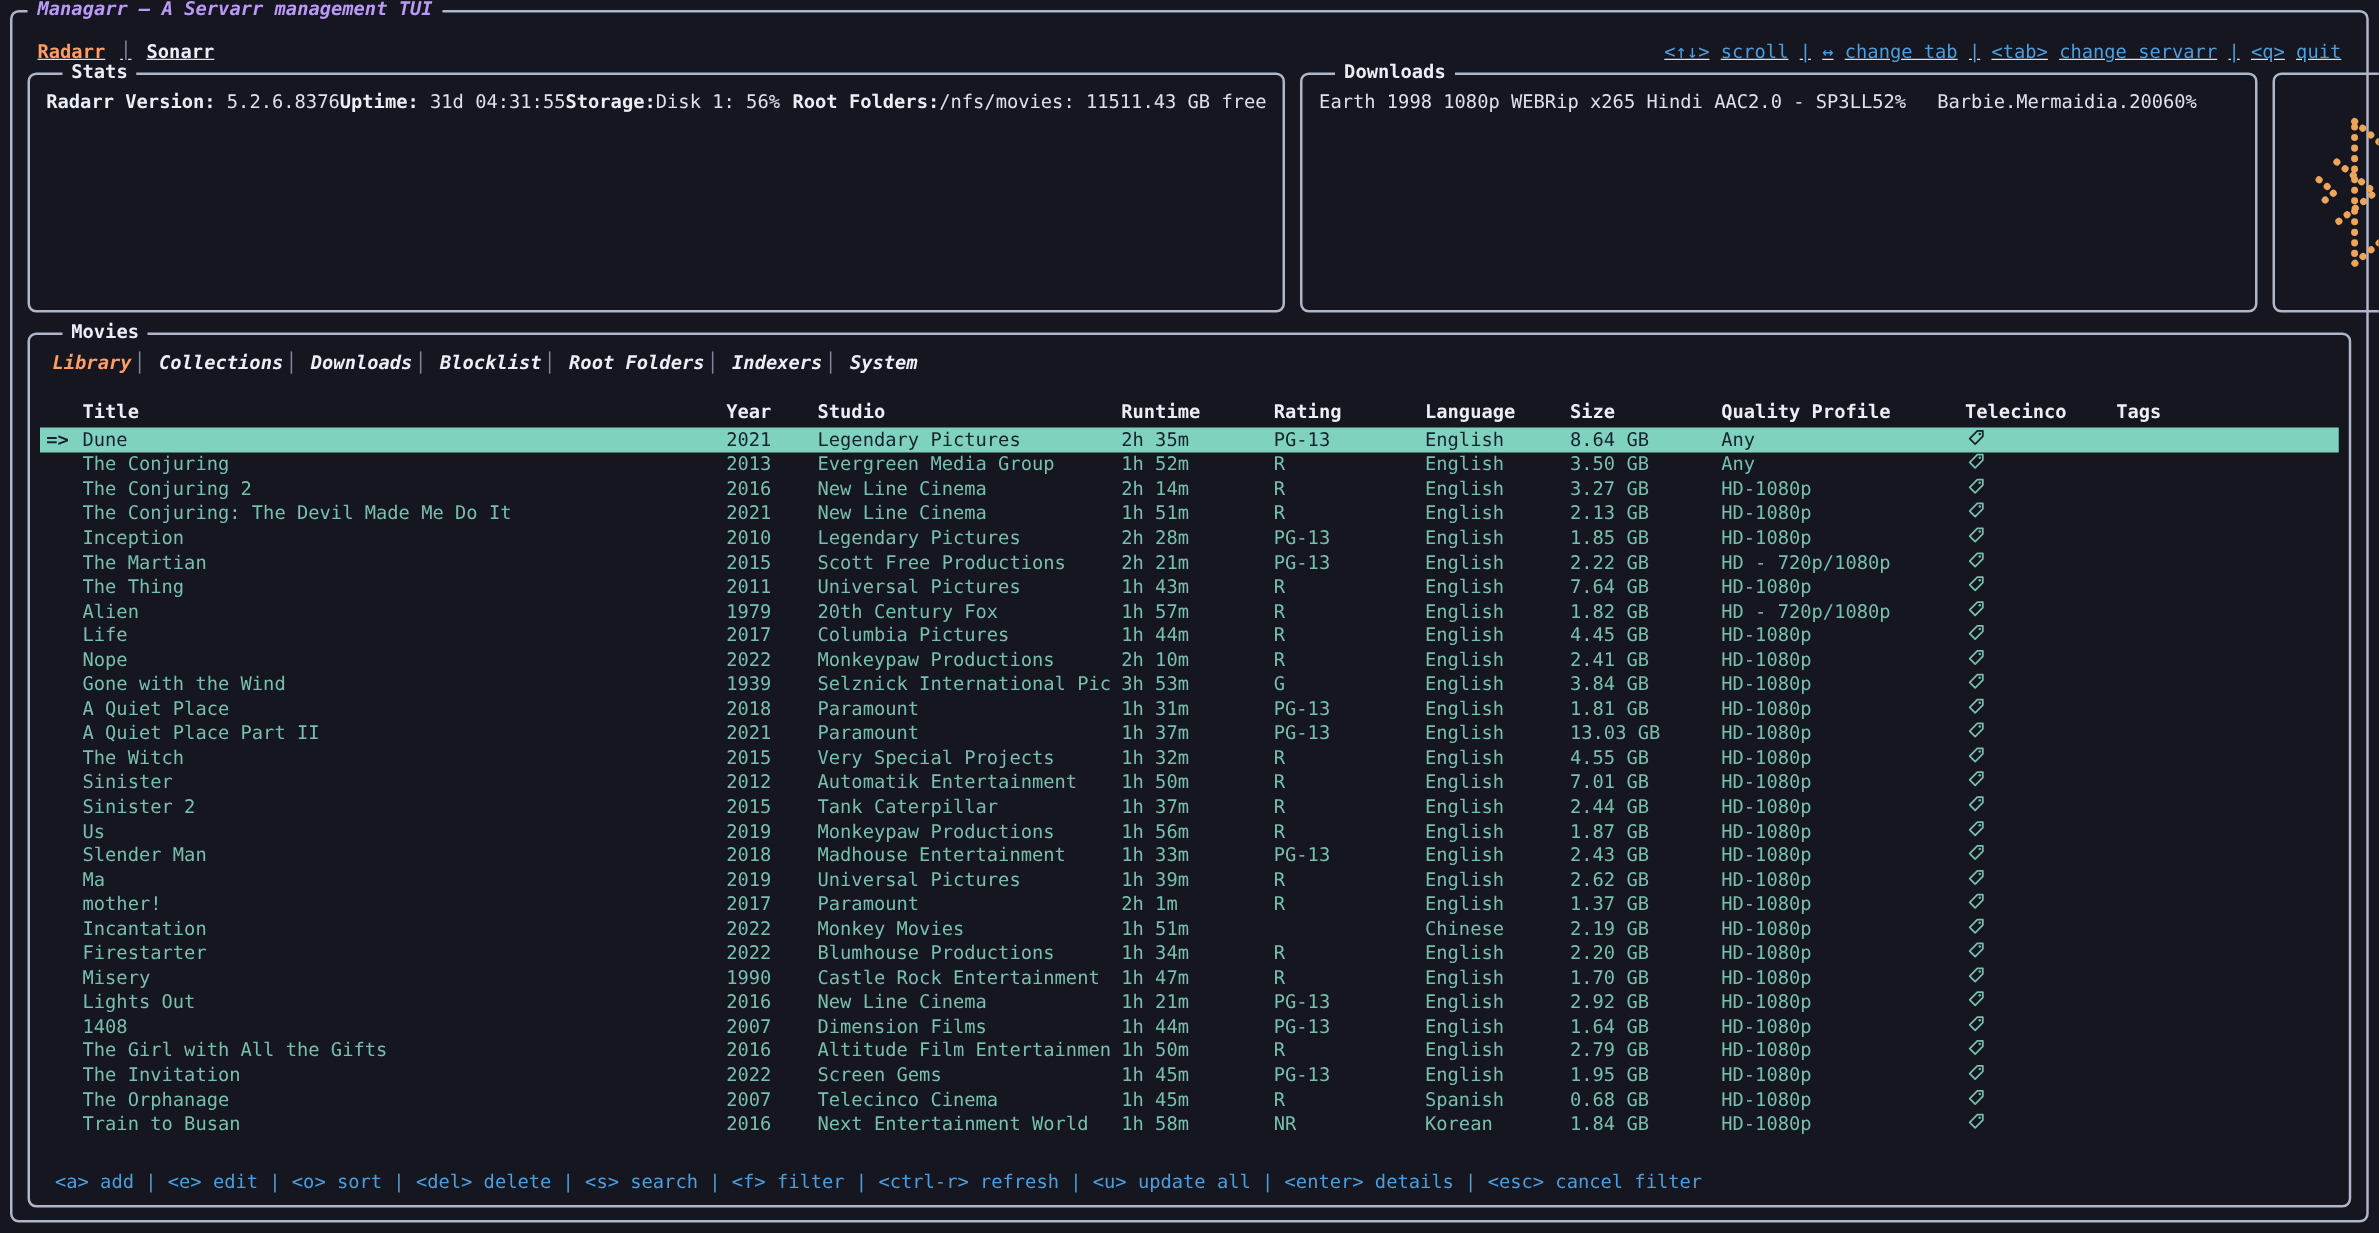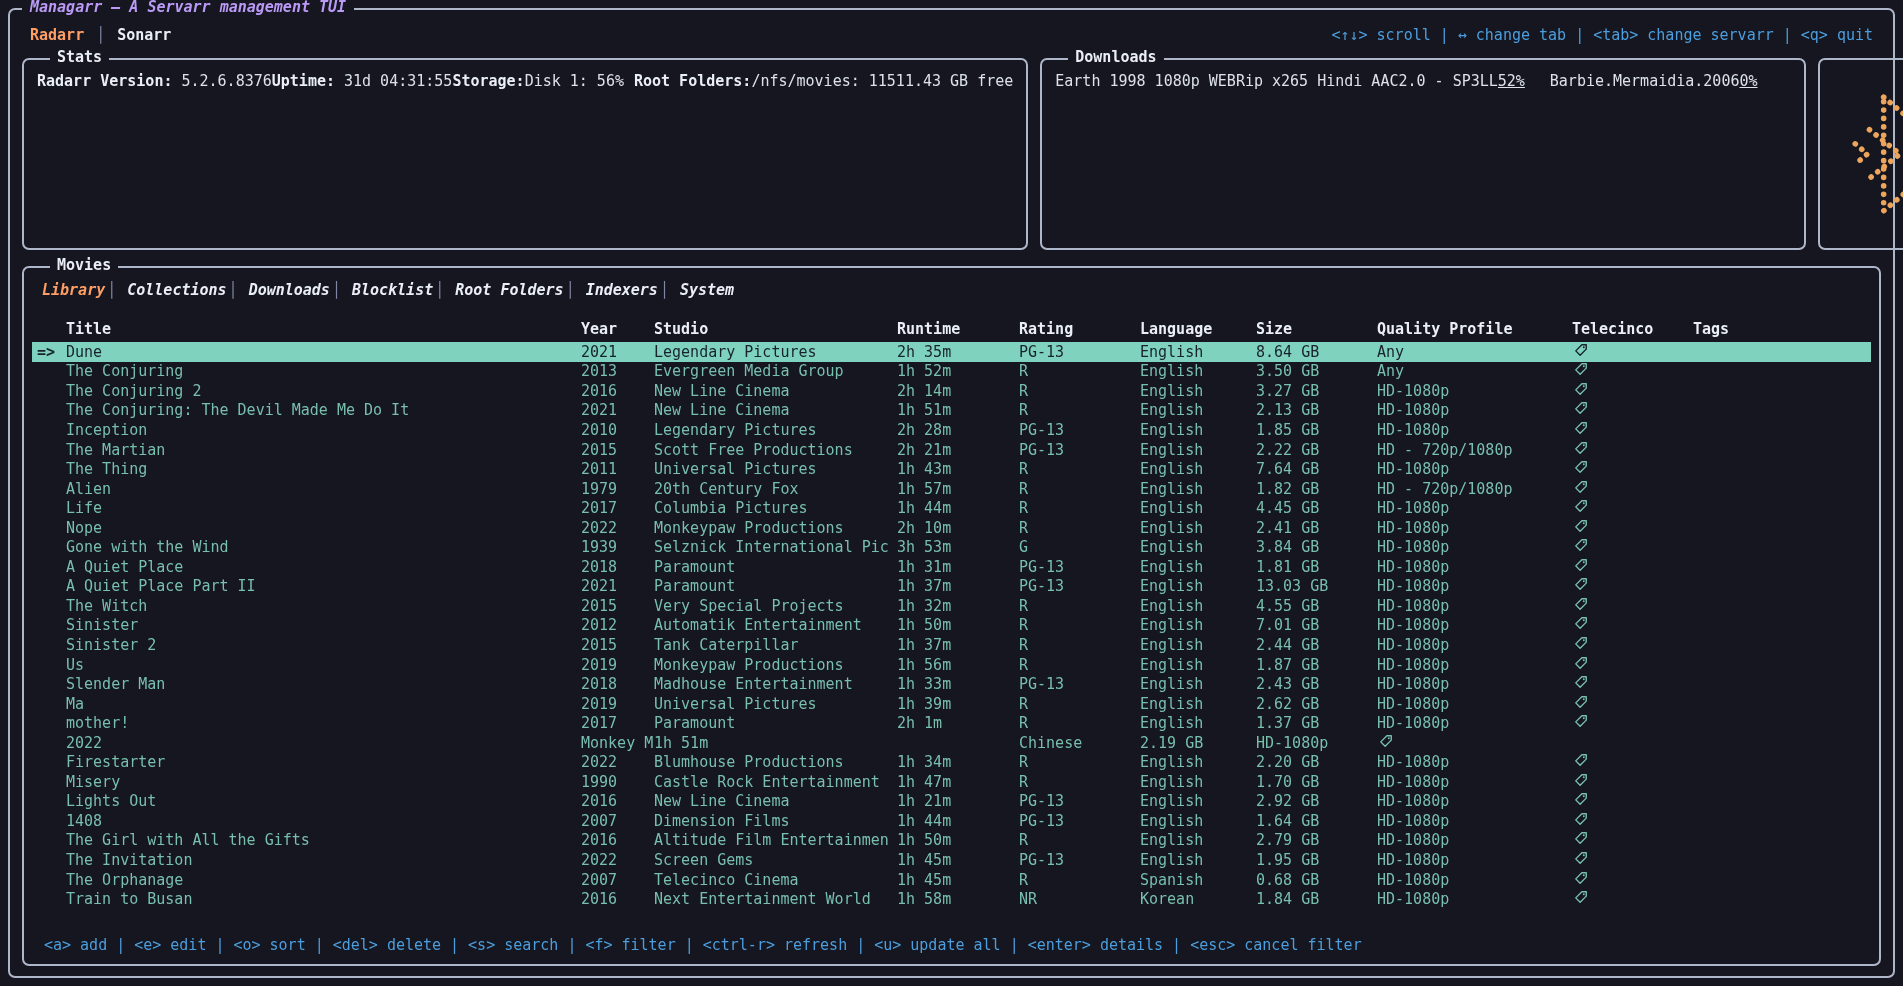--- a/index.html
+++ b/index.html
@@ -34,21 +34,21 @@
     display:flex;flex-direction:column;
     padding:8px 12px 10px;
   }
   .app-title{
     position:absolute;top:-12px;left:12px;
     background:var(--bg);padding:0 8px;
     color:var(--magenta);font-style:italic;font-weight:bold;
     white-space:nowrap;
   }
   
-  .topbar{display:flex;justify-content:space-between;align-items:center;height:32px;padding:2px 8px 0;}
+  .topbar{display:flex;justify-content:space-between;align-items:flex-end;height:32px;padding:2px 8px 0;text-decoration:underline;}
   .servarr-tabs{display:flex;gap:12px;}
   .servarr-tab{display:inline-flex;gap:12px;font-weight:bold;color:var(--bright);cursor:default;}
   .servarr-tab.active{color:var(--orange);}
   .servarr-tab + .servarr-tab::before{content:"│";color:var(--sep);font-weight:normal;}
   .hints{display:flex;gap:9px;color:var(--blue);white-space:nowrap;}
   .hint{display:inline-flex;gap:9px;}
   .hint + .hint::before{content:"|";color:var(--blue);}
   
   .top-panels{display:flex;gap:12px;height:192px;margin-top:8px;flex:none;}
   .panel{position:relative;border:2px solid var(--border);border-radius:7px;}
@@ -58,21 +58,21 @@
   }
   .stats-panel,.downloads-panel{flex:1;}
   .logo-panel{width:176px;flex:none;display:flex;align-items:center;justify-content:center;}
   .panel-body{padding:11px 13px;display:flex;flex-direction:row;}
   .line{height:20.6px;display:flex;align-items:center;white-space:nowrap;overflow:hidden;}
   .stat-label{font-weight:bold;color:var(--bright);}
   .stat-value{margin-left:9px;color:var(--white);}
   .pbar{position:relative;flex:1;height:11px;margin-left:10px;}
   .pbar-track{position:absolute;left:0;right:0;top:4px;height:2.5px;background:var(--track);}
   .pbar-fill{position:absolute;left:0;top:1px;height:9px;background:var(--fill-blue);border-radius:2px;width:0;}
-  .dl-pct{width:42px;flex:none;text-decoration:underline;}
+  .dl-pct{width:42px;flex:none;}
   
   .movies-panel{flex:1;margin-top:16px;display:flex;flex-direction:column;padding:10px 8px 6px;}
   .movie-tabs{display:flex;gap:2px;padding:0 10px;height:24px;align-items:center;flex:none;font-style:italic;}
   .mtab{display:inline-flex;gap:11px;font-weight:bold;color:var(--bright);cursor:default;}
   .mtab.active{color:var(--orange);}
   .mtab + .mtab::before{content:"│";color:var(--sep);font-weight:normal;}
   .table{margin-top:14px;flex:none;}
   .thead{display:grid;grid-template-columns:var(--cols);height:26px;align-items:center;font-weight:bold;color:var(--bright);}
   .mrow{display:grid;grid-template-columns:var(--cols);height:19.55px;align-items:center;color:var(--teal);}
   .mrow.selected{background:var(--sel-bg);color:var(--sel-fg);}
@@ -605,20 +605,21 @@
               <svg viewBox="0 0 16 16" aria-hidden="true">
                 <path d="M2 9 L9 2 L14 2 L14 7 L7 14 Z" fill="none" stroke="currentColor" stroke-width="1.6" stroke-linejoin="round"></path>
                 <circle cx="11.2" cy="4.8" r="1.1" fill="currentColor"></circle>
               </svg>
             </span></span>
           <span class="cell"></span>
         </div>
 
         <div class="mrow">
           <span class="cell gutter"><span class="marker">=&gt;</span></span>
+          <span class="cell">Incantation</span>
           <span class="cell">2022</span>
           <span class="cell">Monkey Movies</span>
           <span class="cell">1h 51m</span>
           <span class="cell"></span>
           <span class="cell">Chinese</span>
           <span class="cell">2.19 GB</span>
           <span class="cell">HD-1080p</span>
           <span class="cell"><span class="tag-icon">
               <svg viewBox="0 0 16 16" aria-hidden="true">
                 <path d="M2 9 L9 2 L14 2 L14 7 L7 14 Z" fill="none" stroke="currentColor" stroke-width="1.6" stroke-linejoin="round"></path>

